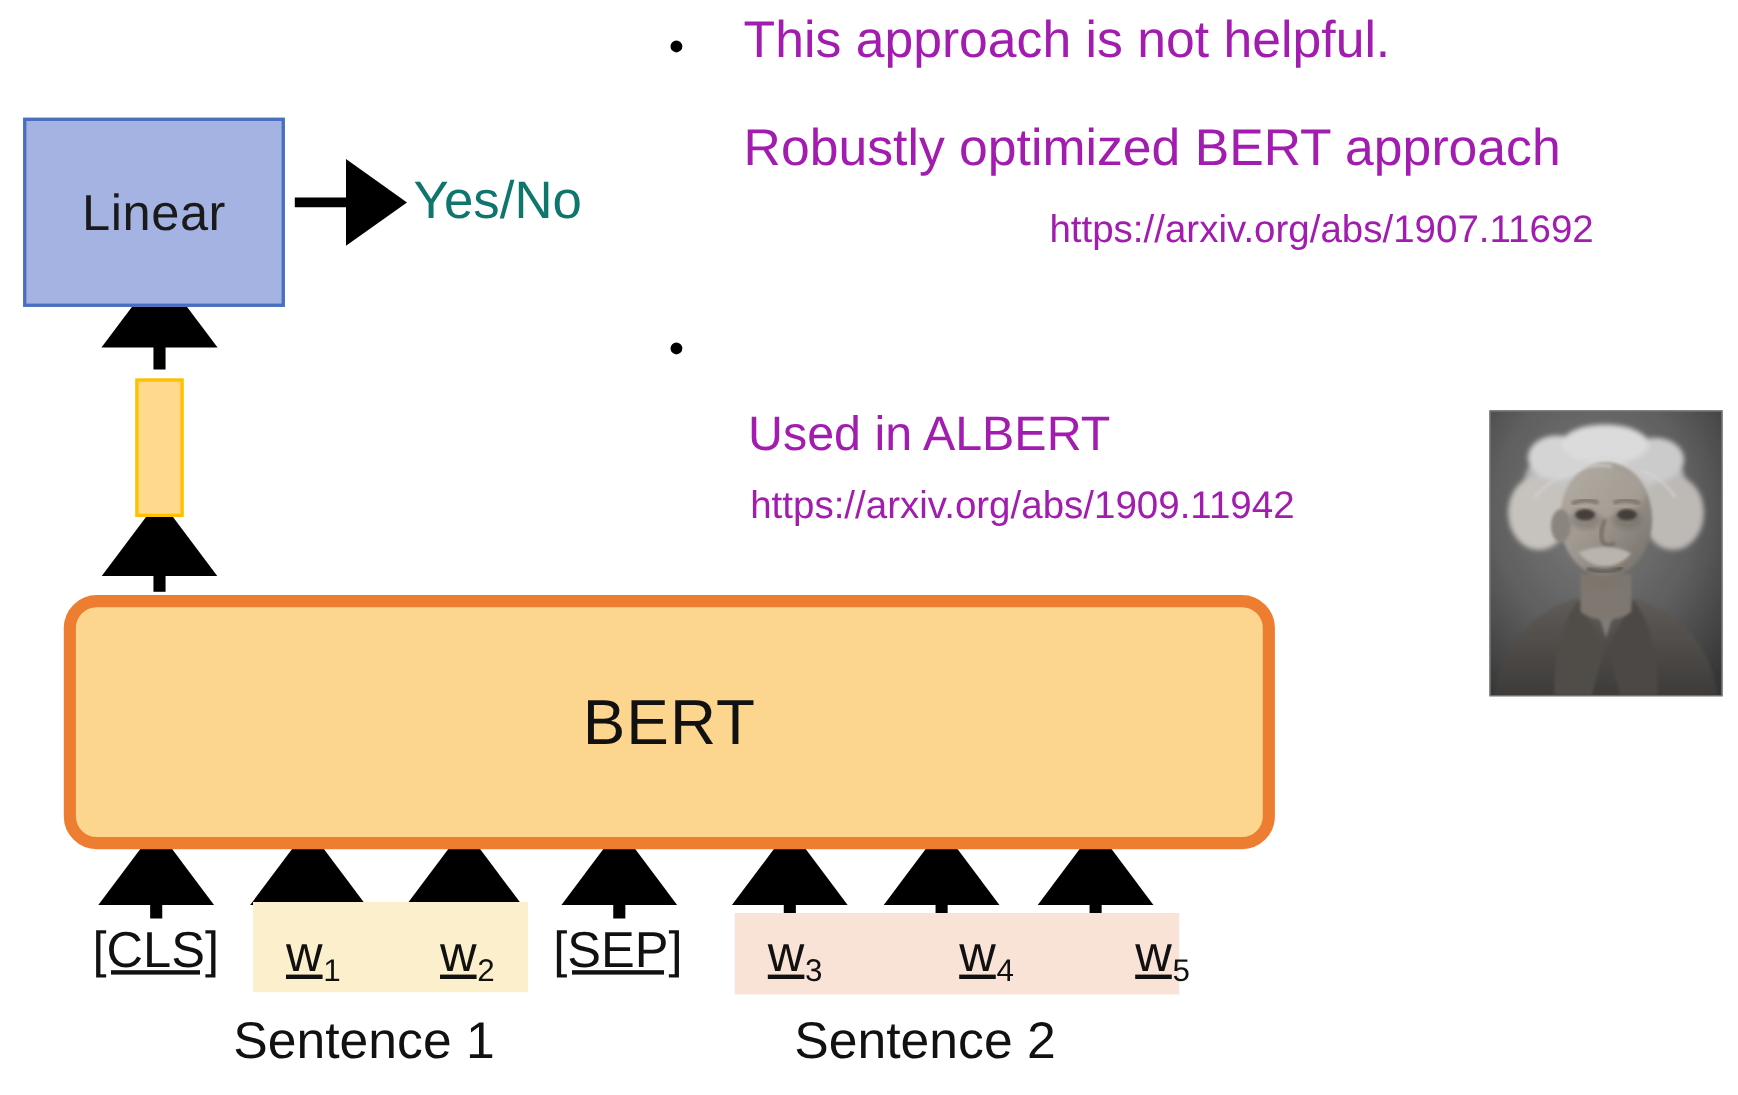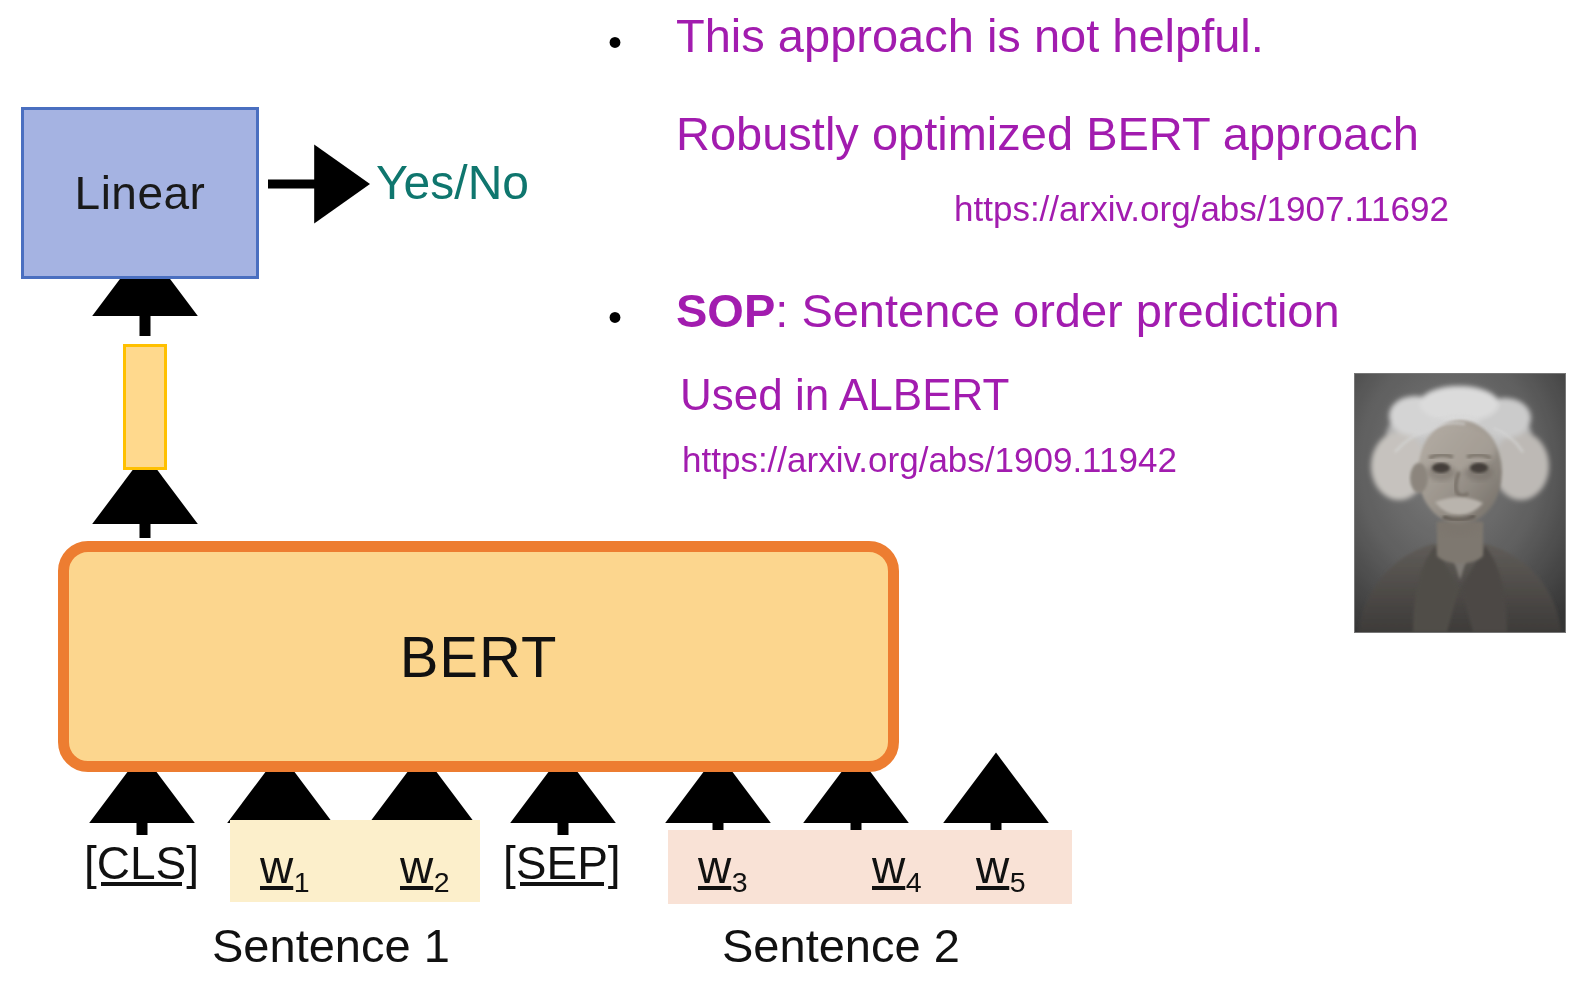--- a/index.html
+++ b/index.html
@@ -54,21 +54,21 @@
     height: 126px;
     background: #FFD98D;
     border: 3px solid #FFC000;
     box-sizing: border-box;
   }
 
   .bert-box {
     position: absolute;
     left: 58px;
     top: 541px;
-    width: 841px;
+    width: 1101px;
     height: 231px;
     background: #FCD68E;
     border: 11px solid #ED7D31;
     border-radius: 30px;
     box-sizing: border-box;
     display: flex;
     align-items: center;
     justify-content: center;
   }
   .bert-label {
@@ -239,39 +239,36 @@
   <div class="token" style="left:503px; top:840px;">[SEP]</div>
 
   <div class="token" style="left:698px; top:844px;">
     <span>w</span><sub>3</sub>
   </div>
 
   <div class="token" style="left:836px; top:844px;margin-left:36px;">
     <span>w</span><sub>4</sub>
   </div>
 
-  <div class="token" style="left:976px; top:844px;">
+  <div class="token" style="left:1032px; top:844px;">
     <span>w</span><sub>5</sub>
   </div>
 
   <div class="sent-caption" style="left:212px; top:918px;">Sentence 1</div>
   <div class="sent-caption" style="left:722px; top:918px;">Sentence 2</div>
 
   <div class="bullet-dot" style="left:608px; top:22px;">•</div>
   <div class="txt t-main" style="left:676px; top:10px;">This approach is not helpful.</div>
 
   <div class="txt t-main" style="left:676px; top:108px;">Robustly optimized BERT approach</div>
 
 
   <div class="txt t-url" style="left:954px; top:189px;">https://arxiv.org/abs/1907.11692</div>
 
   <div class="bullet-dot" style="left:608px; top:297px;">•</div>
-  <div class="txt t-main" style="left:676px; top:285px;">
-    <span class="b">SOP</span><span>: Sentence order prediction</span>
-  </div>
 
   <div class="txt t-sub" style="left:680px; top:370px;">Used in ALBERT</div>
 
   <div class="txt t-url" style="left:682px; top:440px;">https://arxiv.org/abs/1909.11942</div>
 
   <div class="portrait">
     <svg width="210" height="258" viewBox="0 0 210 258">
       <defs>
         <radialGradient id="bgGrad" cx="45%" cy="35%" r="80%">
           <stop offset="0%" stop-color="#8d8d8d"></stop>

